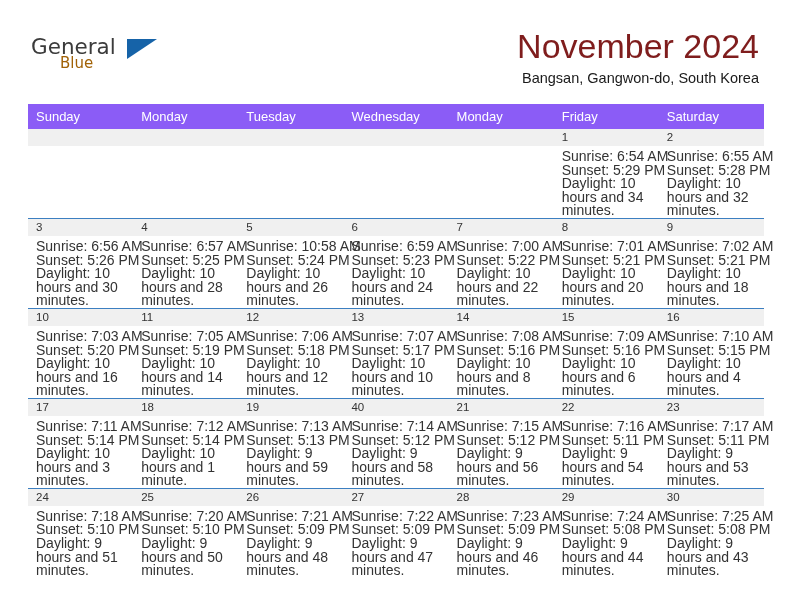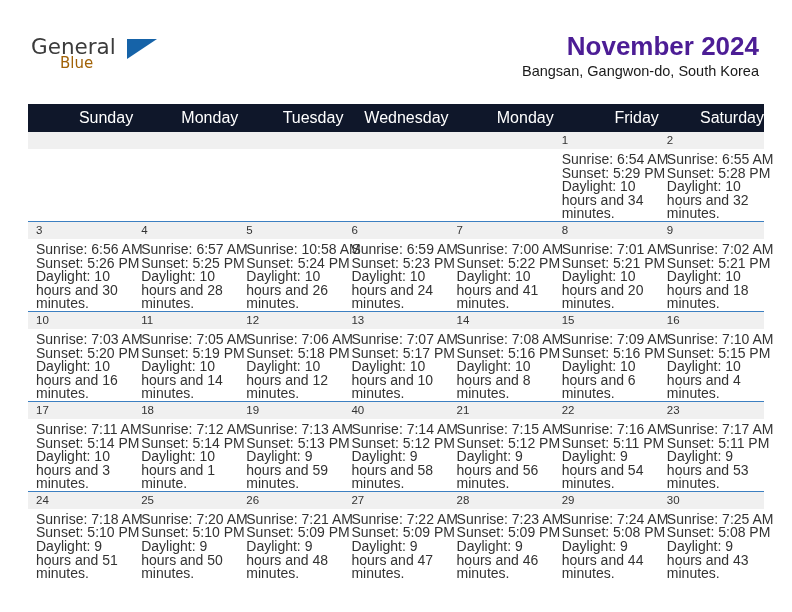--- a/index.html
+++ b/index.html
@@ -63,49 +63,50 @@
     border-bottom: 20px solid transparent;
   }
 
   .title-block {
     position: absolute;
     right: 33px;
     top: 30px;
     text-align: right;
   }
   .cal-title {
-    font-size: 26px;
-    color: #4c1d95;
-    font-weight: 700;
+    font-size: 34px;
+    color: #7f1d1d;
+    font-weight: 400;
     line-height: 32px;
     white-space: nowrap;
   }
   .cal-sub {
+    margin-top: 7px;
     font-size: 14.5px;
     color: #1a1a1a;
     font-weight: 400;
     line-height: 18px;
     white-space: nowrap;
   }
 
   
   .cal {
     position: absolute;
     left: 28px;
     top: 104px;
     width: 736px;
     border-collapse: collapse;
     table-layout: fixed;
   }
   .cal th {
-    background: #0f172a;
+    background: #8b5cf6;
     color: #ffffff;
-    font-size: 16px;
+    font-size: 13px;
     font-weight: 400;
-    text-align: right;
+    text-align: left;
     padding: 5px 0 5px 8px;
     height: 20px;
     box-sizing: border-box;
     border: none;
   }
   .cal td {
     vertical-align: top;
     padding: 0;
     border: none;
     border-top: 1.4px solid #3c7fc1;
@@ -234,21 +235,21 @@
               <div>Sunrise: 6:59 AM</div>
               <div>Sunset: 5:23 PM</div>
               <div class="daylight">Daylight: 10 hours and 24 minutes.</div>
             </div>
           </td>
           <td>
             <div class="daynum">7</div>
             <div class="info">
               <div>Sunrise: 7:00 AM</div>
               <div>Sunset: 5:22 PM</div>
-              <div class="daylight">Daylight: 10 hours and 41 minutes.</div>
+              <div class="daylight">Daylight: 10 hours and 22 minutes.</div>
             </div>
           </td>
           <td>
             <div class="daynum">8</div>
             <div class="info">
               <div>Sunrise: 7:01 AM</div>
               <div>Sunset: 5:21 PM</div>
               <div class="daylight">Daylight: 10 hours and 20 minutes.</div>
             </div>
           </td>

